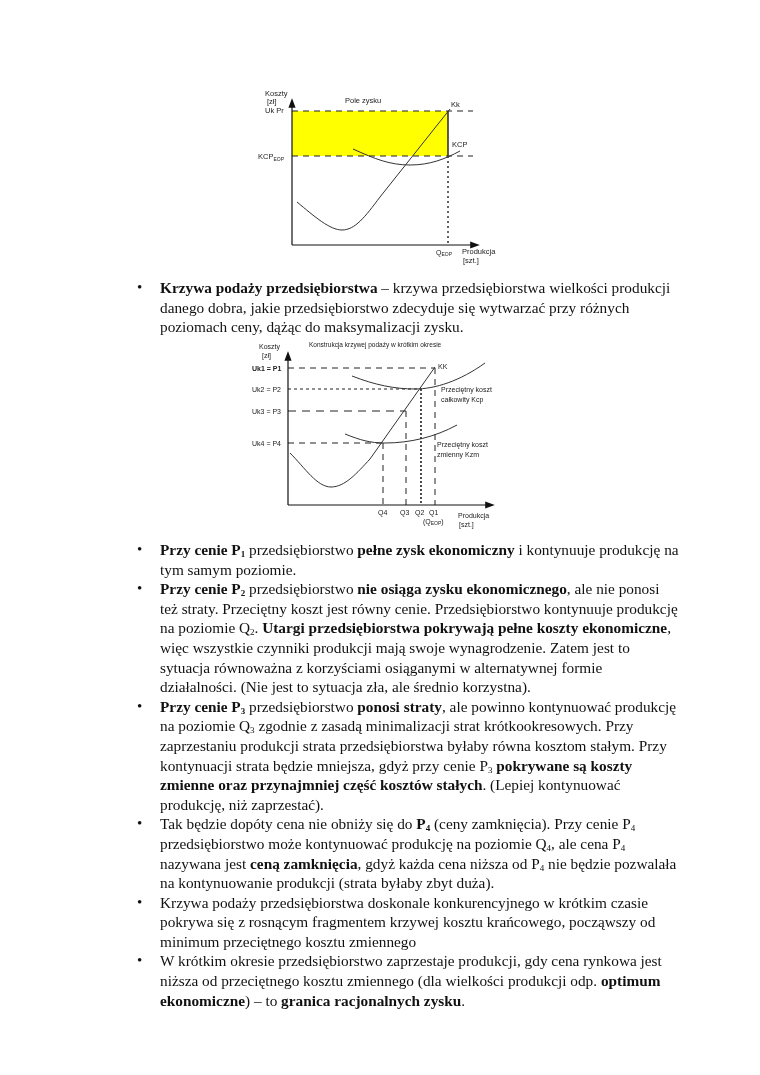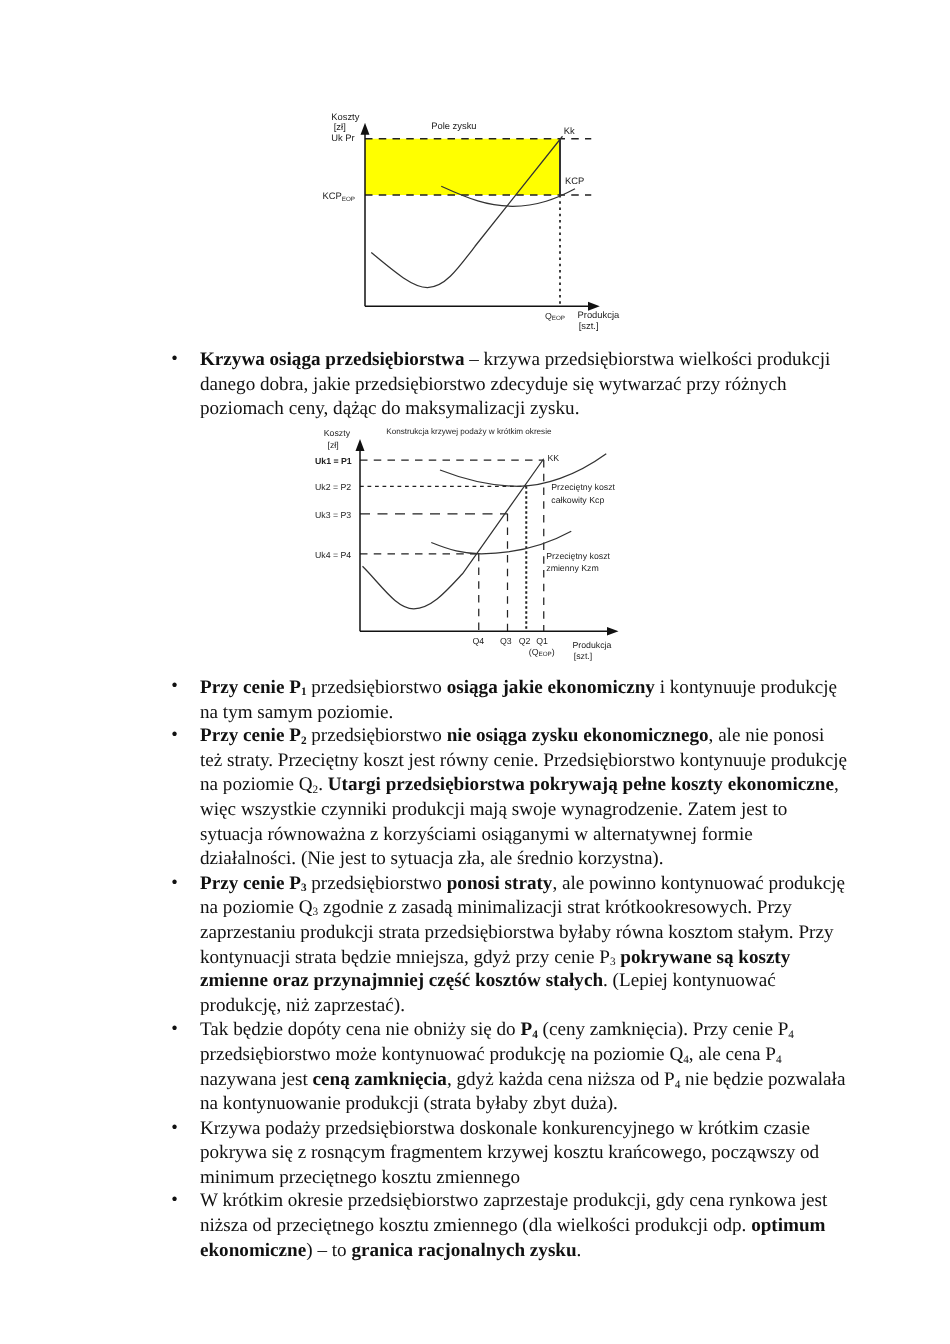--- a/index.html
+++ b/index.html
@@ -52,21 +52,21 @@
     <text x="13" y="74" font-size="7.5"><tspan>KCP</tspan><tspan font-size="5" dy="2">EOP</tspan></text>
     <text x="100" y="18" font-size="7.5">Pole zysku</text>
     <text x="206" y="22" font-size="7.5">Kk</text>
     <text x="207" y="62" font-size="7.5">KCP</text>
     <text x="191" y="170" font-size="7"><tspan>Q</tspan><tspan font-size="5" dy="1">EOP</tspan></text>
     <text x="217" y="169" font-size="7.5">Produkcja</text>
     <text x="218" y="178" font-size="7.5">[szt.]</text>
   </svg>
 
   <ul id="list1" class="bullets">
-      <li><span class="bullet">•</span><b>Krzywa osiąga przedsiębiorstwa</b> – krzywa przedsiębiorstwa wielkości produkcji danego dobra, jakie przedsiębiorstwo zdecyduje się wytwarzać przy różnych poziomach ceny, dążąc do maksymalizacji zysku.</li>
+      <li><span class="bullet">•</span><b>Krzywa podaży przedsiębiorstwa</b> – krzywa przedsiębiorstwa wielkości produkcji danego dobra, jakie przedsiębiorstwo zdecyduje się wytwarzać przy różnych poziomach ceny, dążąc do maksymalizacji zysku.</li>
     </ul>
 
   <svg id="fig2" class="fig" viewBox="0 0 270 200">
     <defs>
       <marker id="arr2" markerWidth="8" markerHeight="8" refX="4" refY="4" orient="auto">
         <path d="M0,1 L8,4 L0,7 Z" fill="#111"></path>
       </marker>
     </defs>
 
     <line x1="43" y1="33" x2="190" y2="33" stroke="#222" stroke-width="1" stroke-dasharray="6,5"></line>
@@ -103,20 +103,20 @@
     <text x="213" y="183" font-size="7">Produkcja</text>
     <text x="214" y="192" font-size="7">[szt.]</text>
     <text x="193" y="34" font-size="7">KK</text>
     <text x="196" y="57" font-size="7">Przeciętny koszt</text>
     <text x="196" y="67" font-size="7">całkowity Kcp</text>
     <text x="192" y="112" font-size="7">Przeciętny koszt</text>
     <text x="192" y="122" font-size="7">zmienny Kzm</text>
   </svg>
 
   <ul id="list2" class="bullets">
-      <li><span class="bullet">•</span><b>Przy cenie P</b><b><sub>1</sub></b> przedsiębiorstwo <b>osiąga jakie ekonomiczny</b> i kontynuuje produkcję na tym samym poziomie.</li>
+      <li><span class="bullet">•</span><b>Przy cenie P</b><b><sub>1</sub></b> przedsiębiorstwo <b>pełne zysk ekonomiczny</b> i kontynuuje produkcję na tym samym poziomie.</li>
       <li><span class="bullet">•</span><b>Przy cenie P</b><b><sub>2</sub></b> przedsiębiorstwo <b>nie osiąga zysku ekonomicznego</b>, ale nie ponosi też straty. Przeciętny koszt jest równy cenie. Przedsiębiorstwo kontynuuje produkcję na poziomie Q<sub>2</sub>. <b>Utargi przedsiębiorstwa pokrywają pełne koszty ekonomiczne</b>, więc wszystkie czynniki produkcji mają swoje wynagrodzenie. Zatem jest to sytuacja równoważna z korzyściami osiąganymi w alternatywnej formie działalności. (Nie jest to sytuacja zła, ale średnio korzystna).</li>
       <li><span class="bullet">•</span><b>Przy cenie P</b><b><sub>3</sub></b> przedsiębiorstwo <b>ponosi straty</b>, ale powinno kontynuować produkcję na poziomie Q<sub>3</sub> zgodnie z zasadą minimalizacji strat krótkookresowych. Przy zaprzestaniu produkcji strata przedsiębiorstwa byłaby równa kosztom stałym. Przy kontynuacji strata będzie mniejsza, gdyż przy cenie P<sub>3</sub> <b>pokrywane są koszty zmienne oraz przynajmniej część kosztów stałych</b>. (Lepiej kontynuować produkcję, niż zaprzestać).</li>
       <li><span class="bullet">•</span>Tak będzie dopóty cena nie obniży się do <b>P</b><b><sub>4</sub></b> (ceny zamknięcia). Przy cenie P<sub>4</sub> przedsiębiorstwo może kontynuować produkcję na poziomie Q<sub>4</sub>, ale cena P<sub>4</sub> nazywana jest <b>ceną zamknięcia</b>, gdyż każda cena niższa od P<sub>4</sub> nie będzie pozwalała na kontynuowanie produkcji (strata byłaby zbyt duża).</li>
       <li><span class="bullet">•</span>Krzywa podaży przedsiębiorstwa doskonale konkurencyjnego w krótkim czasie pokrywa się z rosnącym fragmentem krzywej kosztu krańcowego, począwszy od minimum przeciętnego kosztu zmiennego</li>
       <li><span class="bullet">•</span>W krótkim okresie przedsiębiorstwo zaprzestaje produkcji, gdy cena rynkowa jest niższa od przeciętnego kosztu zmiennego (dla wielkości produkcji odp. <b>optimum ekonomiczne</b>) – to <b>granica racjonalnych zysku</b>.</li>
     </ul>
 </div>
 
 </body></html>

